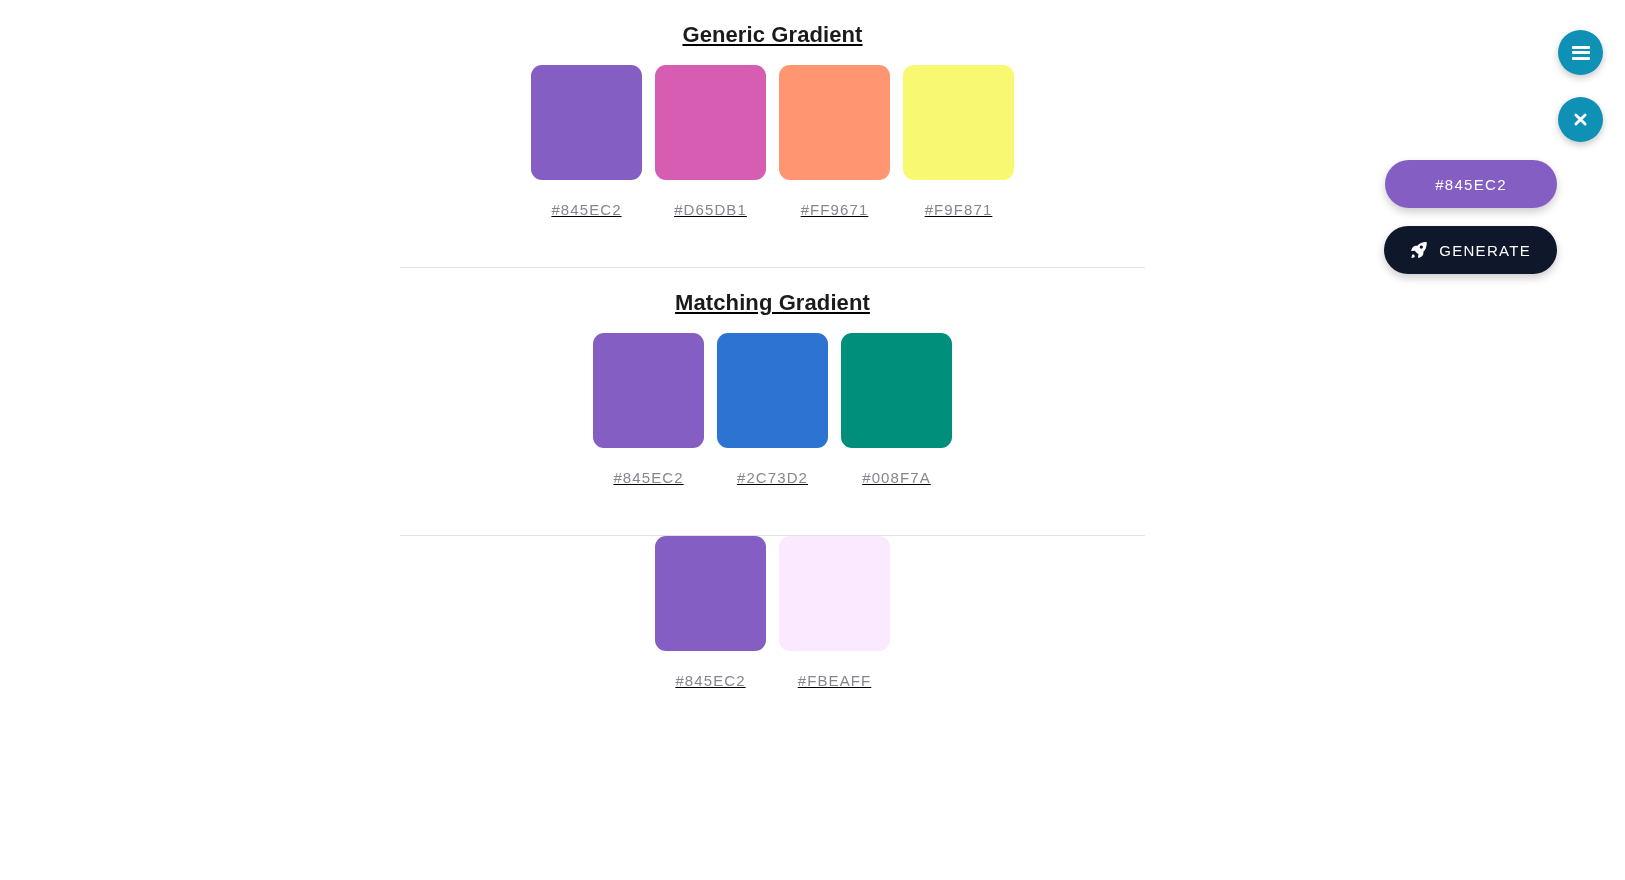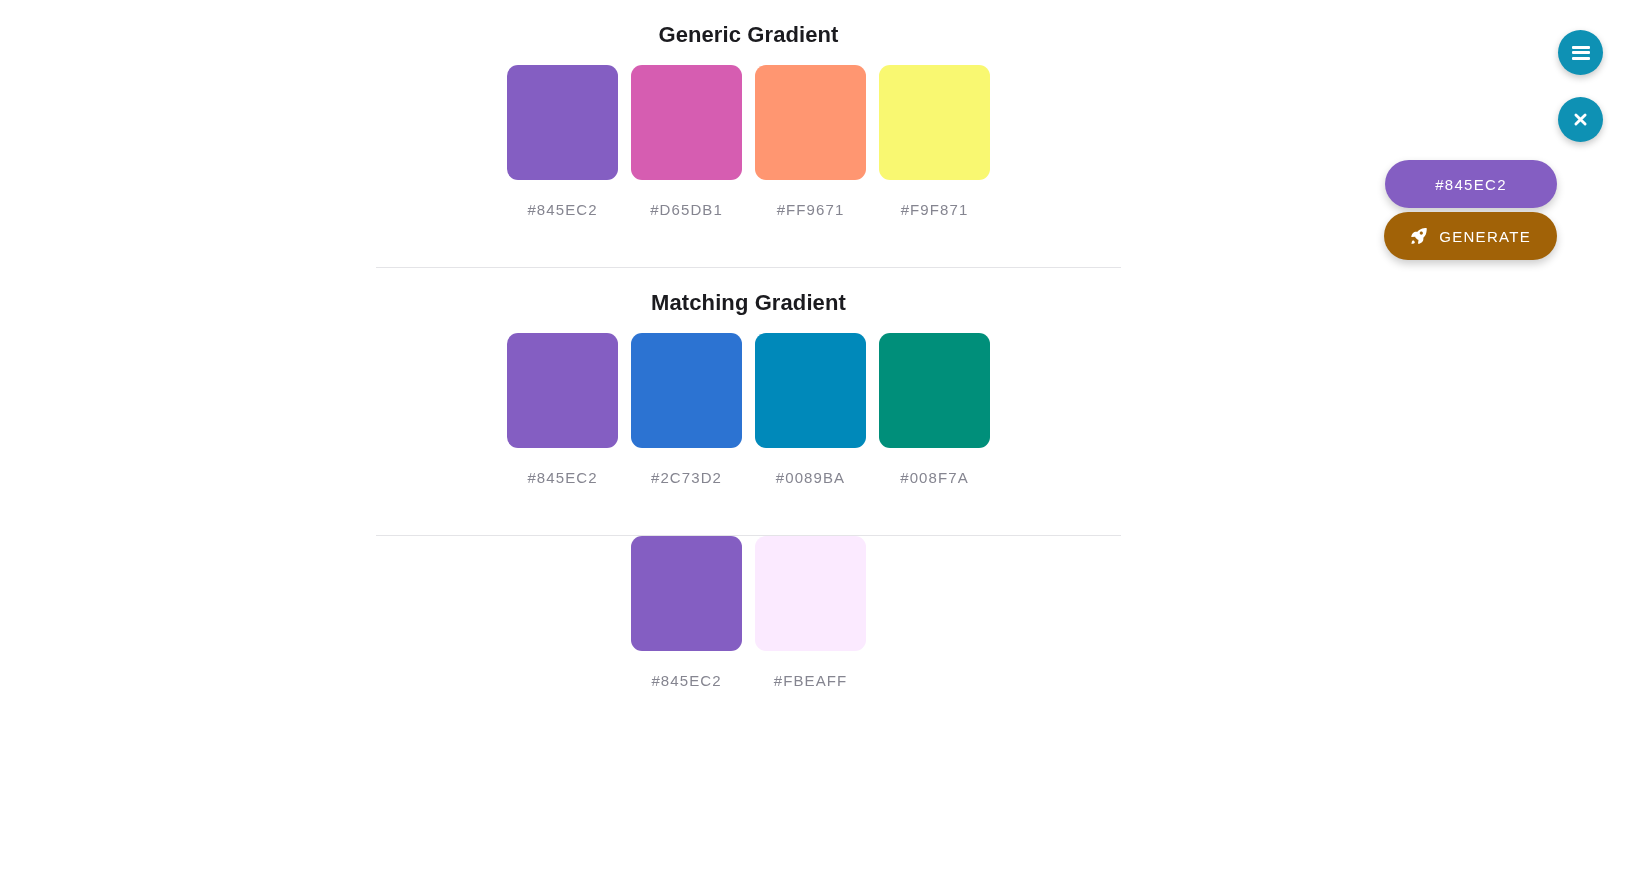--- a/index.html
+++ b/index.html
@@ -15,23 +15,24 @@
   .page {
     position: relative;
     width: 1625px;
     height: 880px;
     background: #ffffff;
   }
 
   
   .content {
     position: absolute;
-    left: 376px;
+    left: 400px;
     top: 0;
     width: 745px;
+    text-decoration: underline;
   }
 
   .section { width: 100%; }
 
   .section-title {
     text-align: center;
     font-size: 22px;
     font-weight: 700;
     color: #1b1b1f;
     letter-spacing: 0.1px;
@@ -135,22 +136,22 @@
     letter-spacing: 1.3px;
     font-family: "Liberation Sans", sans-serif;
     box-shadow: 0 4px 9px rgba(0,0,0,0.20);
   }
 
   .pill-color {
     top: 160px;
     background: #845EC2;
   }
   .pill-generate {
-    top: 212px;
-    background: #a16207;
+    top: 226px;
+    background: #0f172a;
   }
 
   .rocket-icon {
     width: 17px;
     height: 17px;
     flex: 0 0 auto;
     display: block;
   }
 </style>
 </head>
@@ -186,24 +187,20 @@
     <div class="section">
       <h2 class="section-title">Matching Gradient</h2>
       <div class="swatch-row">
         <div class="swatch-cell">
           <div class="swatch" style="background:#845EC2;"></div>
           <div class="swatch-label">#845EC2</div>
         </div>
         <div class="swatch-cell">
           <div class="swatch" style="background:#2C73D2;"></div>
           <div class="swatch-label">#2C73D2</div>
-        </div>
-        <div class="swatch-cell">
-          <div class="swatch" style="background:#0089BA;"></div>
-          <div class="swatch-label">#0089BA</div>
         </div>
         <div class="swatch-cell">
           <div class="swatch" style="background:#008F7A;"></div>
           <div class="swatch-label">#008F7A</div>
         </div>
       </div>
       <div class="divider"></div>
     </div>
 
     <div class="section spot">

